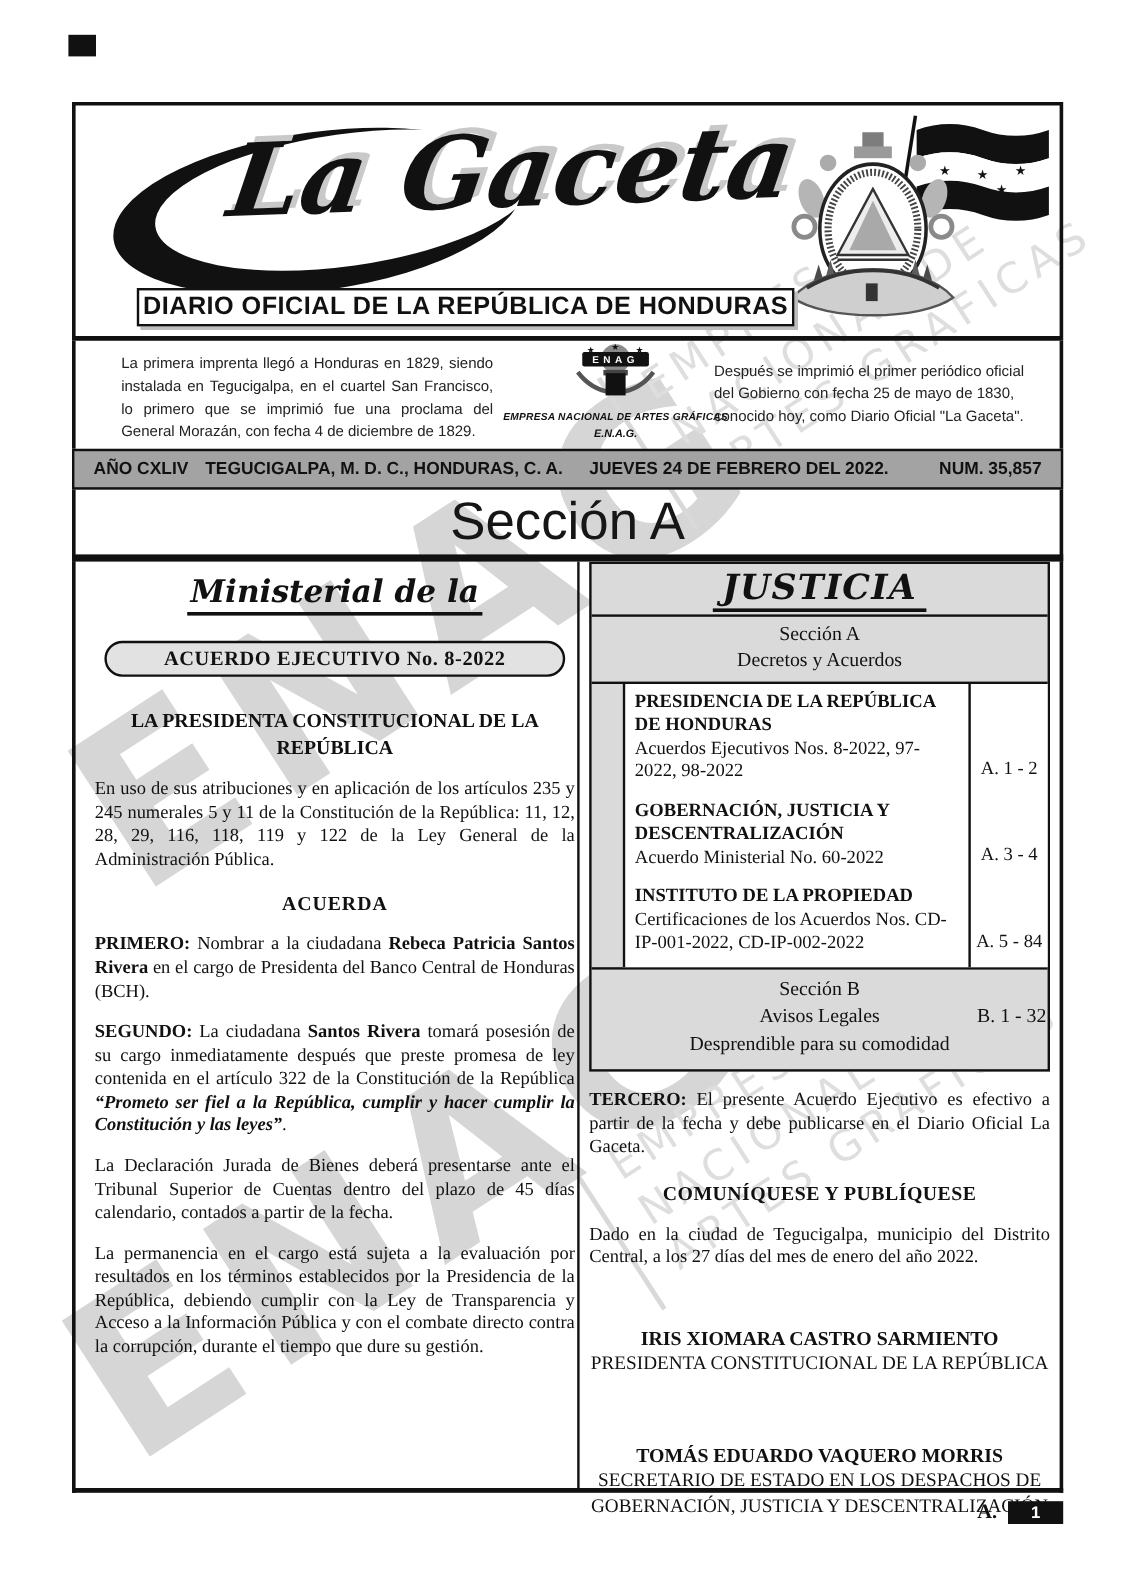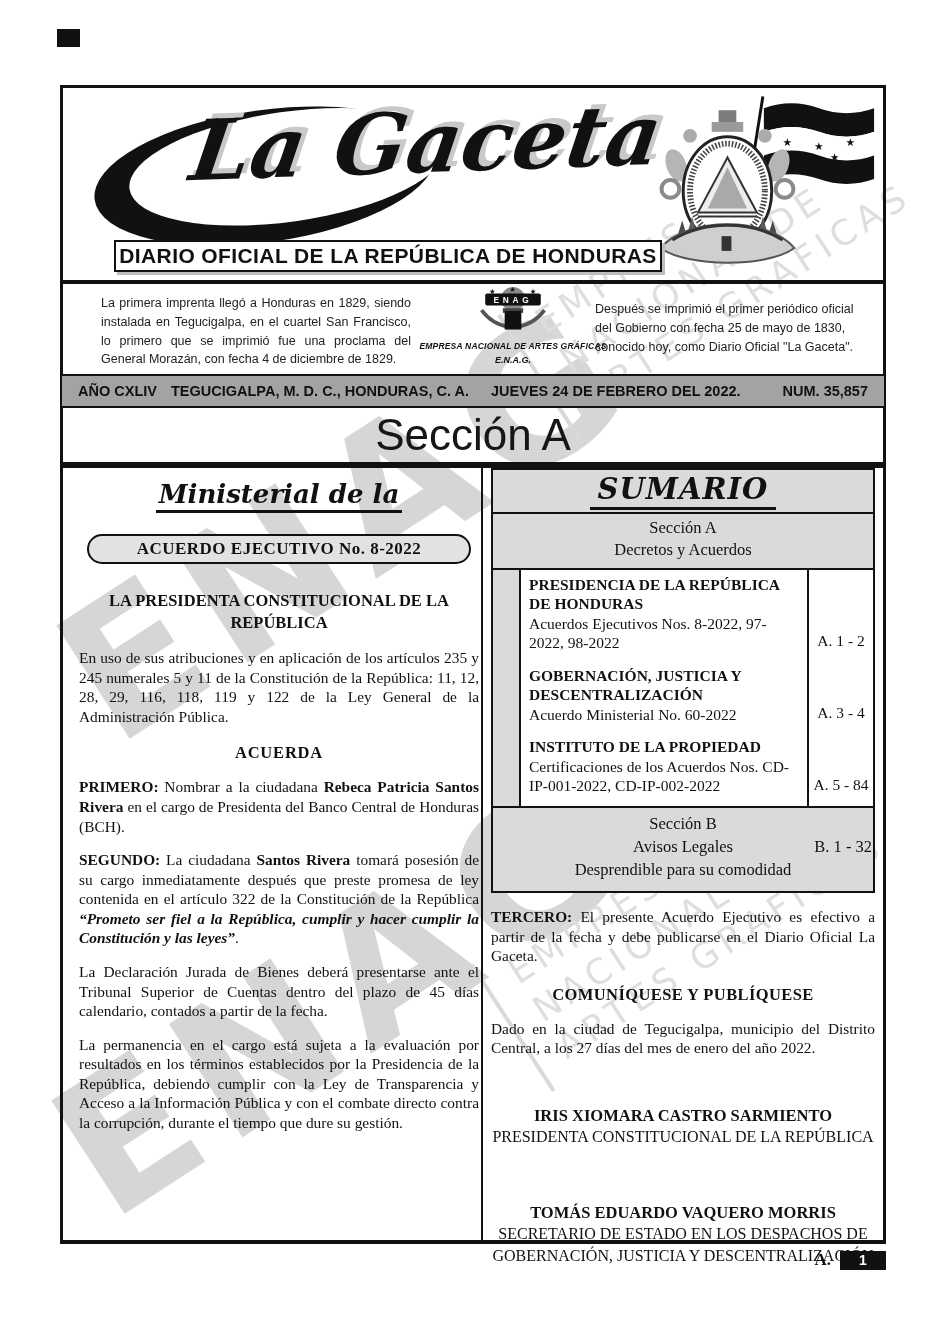--- a/index.html
+++ b/index.html
@@ -217,21 +217,21 @@
       <div class="para">En uso de sus atribuciones y en aplicación de los artículos 235 y 245 numerales 5 y 11 de la Constitución de la República: 11, 12, 28, 29, 116, 118, 119 y 122 de la Ley General de la Administración Pública.</div>
       <div class="acuerda">ACUERDA</div>
       <div class="para"><span class="bld">PRIMERO:</span><span> Nombrar a la ciudadana </span><span class="bld">Rebeca Patricia Santos Rivera</span><span> en el cargo de Presidenta del Banco Central de Honduras (BCH).</span></div>
       <div class="para"><span class="bld">SEGUNDO:</span><span> La ciudadana </span><span class="bld">Santos Rivera</span><span> tomará posesión de su cargo inmediatamente después que preste promesa de ley contenida en el artículo 322 de la Constitución de la República </span><span class="bldit">“Prometo ser fiel a la República, cumplir y hacer cumplir la Constitución y las leyes”</span><span>.</span></div>
       <div class="para">La Declaración Jurada de Bienes deberá presentarse ante el Tribunal Superior de Cuentas dentro del plazo de 45 días calendario, contados a partir de la fecha.</div>
       <div class="para">La permanencia en el cargo está sujeta a la evaluación por resultados en los términos establecidos por la Presidencia de la República, debiendo cumplir con la Ley de Transparencia y Acceso a la Información Pública y con el combate directo contra la corrupción, durante el tiempo que dure su gestión.</div>
     </div>
 
     <div class="colR">
       <div class="sumario">
-        <div class="sum-title"><span>SUMARIO</span></div>
+        <div class="sum-title"><span>JUSTICIA</span></div>
         <div class="sum-sec">
           <div>Sección A</div>
           <div>Decretos y Acuerdos</div>
         </div>
         <div class="sum-entries">
           <div class="sum-main">
             <div class="sum-entry">
               <div class="t">PRESIDENCIA DE LA REPÚBLICA DE HONDURAS</div>
               <div>Acuerdos Ejecutivos Nos. 8-2022, 97-2022, 98-2022</div>
             </div>

